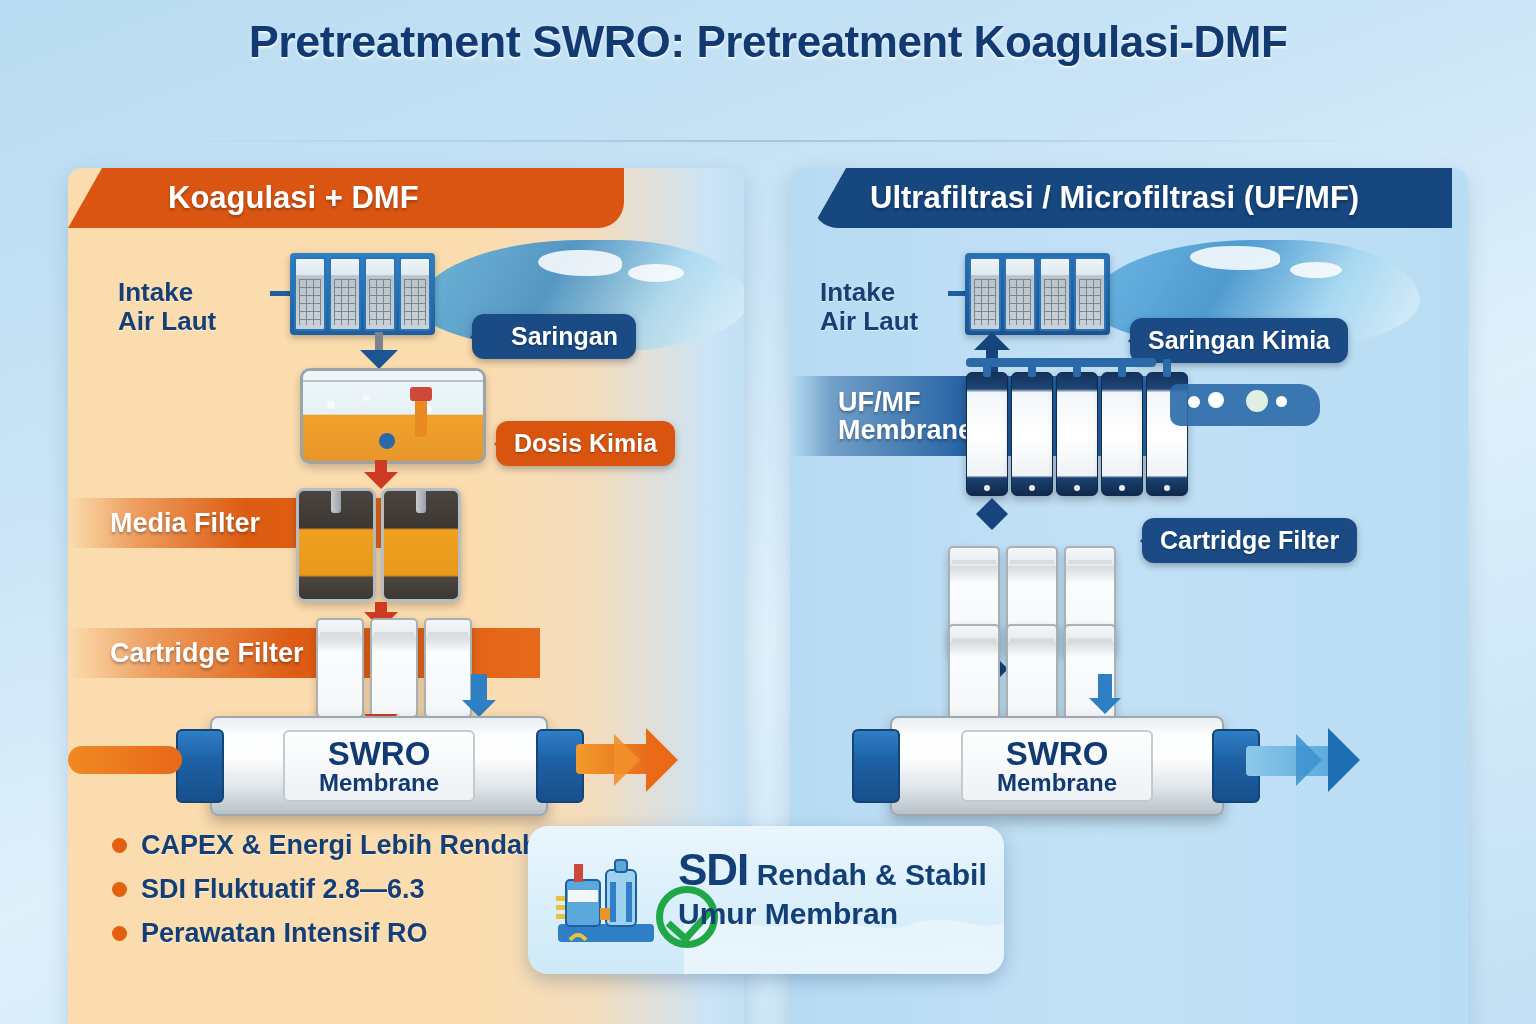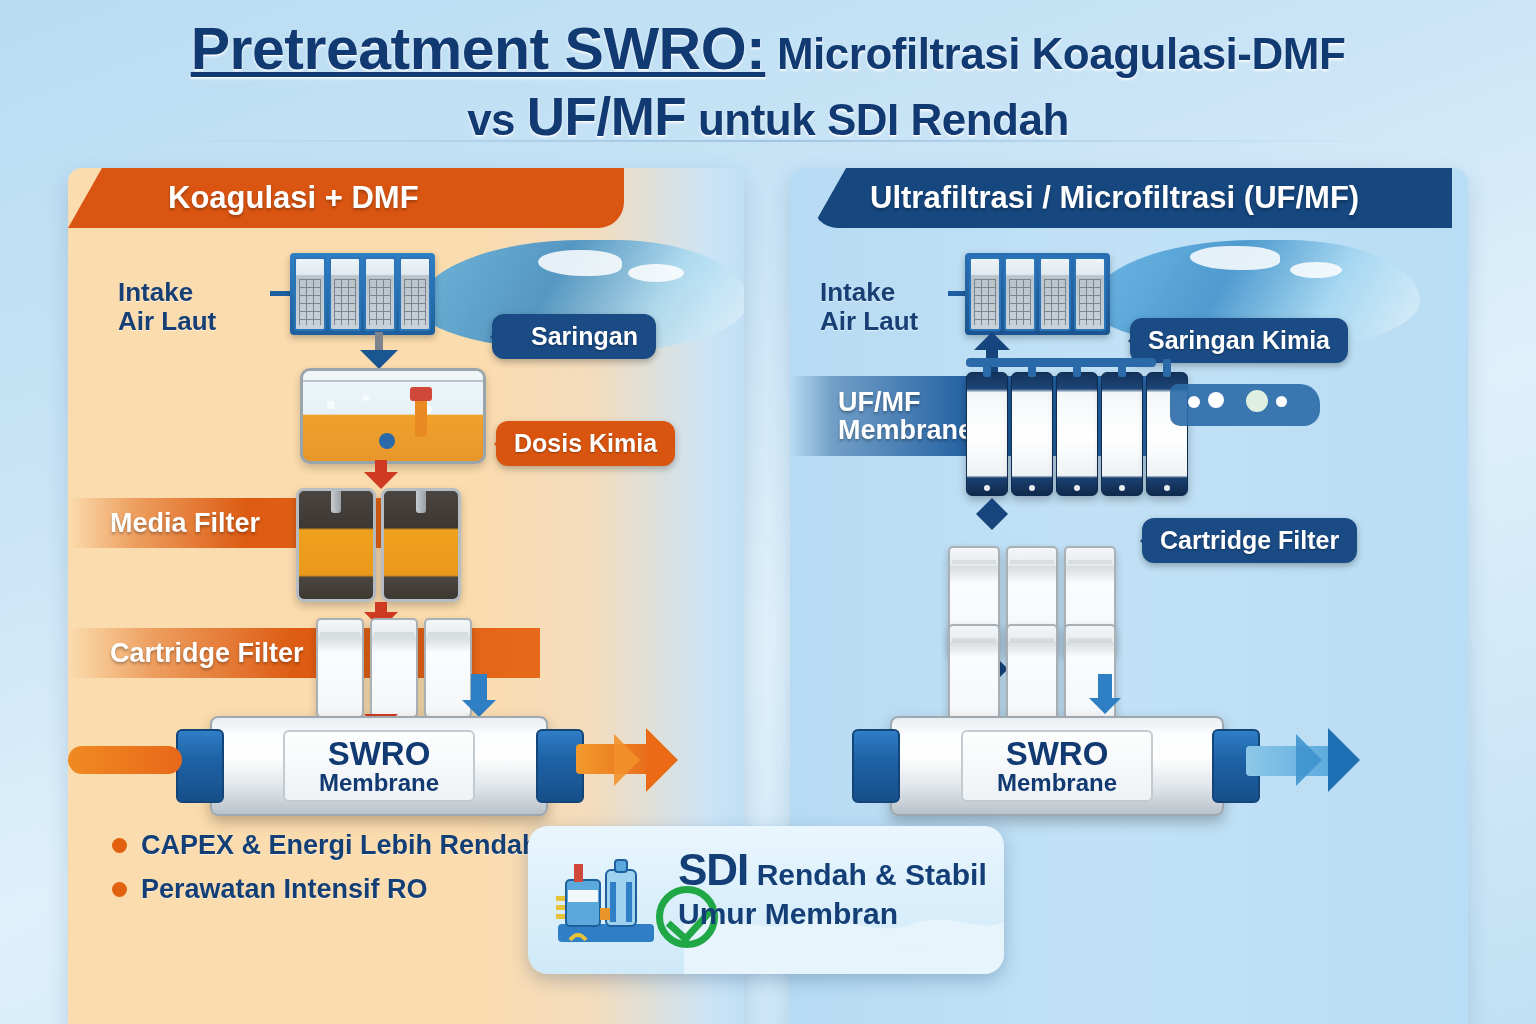--- a/index.html
+++ b/index.html
@@ -12,21 +12,21 @@
   .stage{position:absolute;inset:0;}
 
   
   .title-wrap{position:absolute;left:0;right:0;top:18px;text-align:center;}
   .title-line{
     font-weight:bold;color:#123a72;letter-spacing:-0.5px;
     text-shadow:0 2px 3px rgba(255,255,255,.75), 0 1px 0 rgba(255,255,255,.9);
     line-height:1.08;white-space:nowrap;
   }
   .t1{font-size:44px;}
-  .t1 .big{font-size:59px;text-decoration:underline;}
+  .t1 .big{font-size:45px;}
   .t2{font-size:44px;margin-top:6px;}
   .t2 .big{font-size:53px;}
   .title-rule{
     position:absolute;top:140px;left:150px;right:150px;height:2px;
     background:linear-gradient(to right,rgba(255,255,255,0),rgba(120,160,200,.45),rgba(255,255,255,0));
   }
 
   
   .panel{position:absolute;top:168px;height:868px;border-radius:14px;overflow:hidden;
          box-shadow:0 8px 22px rgba(40,80,120,.18);}
@@ -148,24 +148,21 @@
      border:7px solid #1fa845;border-top:none;border-left:none;transform:rotate(42deg);}
   .plant{position:absolute;left:24px;top:26px;width:110px;height:100px;}
 </style>
 </head>
 <body>
 
 <div class="stage">
 
   <div class="title-wrap">
     <div class="title-line t1">
-      <span class="big">Pretreatment SWRO:</span><span> Microfiltrasi Koagulasi-DMF</span>
-    </div>
-    <div class="title-line t2">
-      <span>vs </span><span class="big">UF/MF</span><span> untuk SDI Rendah</span>
+      <span class="big">Pretreatment SWRO:</span><span> Pretreatment Koagulasi-DMF</span>
     </div>
   </div>
   <div class="title-rule"></div>
 
   <div class="panel panel-left">
 
     <div class="sea" style="left:350px;top:72px;width:330px;height:112px;opacity:.95;"></div>
     <div class="foam" style="left:470px;top:82px;width:84px;height:26px;border-radius:50% 50% 40% 60%;"></div>
     <div class="foam" style="left:560px;top:96px;width:56px;height:18px;"></div>
 
@@ -181,21 +178,21 @@
     <div style="position:absolute;left:202px;top:123px;width:34px;height:5px;background:#1d5fa0;"></div>
     <div style="position:absolute;left:233px;top:116px;width:0;height:0;border:10px solid transparent;border-left-color:#1d5fa0;"></div>
 
     <div class="screens" style="left:222px;top:85px;">
       <div class="bay"></div>
       <div class="bay"></div>
       <div class="bay"></div>
       <div class="bay"></div>
     </div>
 
-    <div class="pill navy" style="left:424px;top:146px;padding-left:39px;">
+    <div class="pill navy" style="left:404px;top:146px;padding-left:39px;">
       <span>Saringan</span>
     </div>
 
     <div style="position:absolute;left:307px;top:164px;width:8px;height:22px;background:#7d838a;"></div>
     <div style="position:absolute;left:292px;top:182px;width:0;height:0;border:19px solid transparent;border-top-color:#1a5792;border-bottom:none;"></div>
 
 
     <div class="tank" style="left:232px;top:200px;width:180px;height:90px;">
       <div class="lid"></div>
       <div class="dot" style="left:24px;top:30px;width:8px;height:8px;"></div>
@@ -255,20 +252,24 @@
     <div style="position:absolute;left:0px;top:578px;width:114px;height:28px;border-radius:14px;
         background:linear-gradient(to right,#f08a22,#e8681a);"></div>
     <div style="position:absolute;left:508px;top:576px;width:80px;height:30px;background:linear-gradient(to right,#f29a2c,#e8681a);border-radius:4px;"></div>
     <div style="position:absolute;left:578px;top:560px;width:0;height:0;border:32px solid transparent;border-left-color:#ea6a17;border-right:none;"></div>
     <div style="position:absolute;left:546px;top:566px;width:0;height:0;border:26px solid transparent;border-left-color:#f2902a;border-right:none;opacity:.9;"></div>
 
     <div class="bullets" style="left:44px;top:662px;">
       <div class="bul">
         <span class="dot-b" style="background:#e2610f;"></span>
         <span class="bul-txt">CAPEX &amp; Energi Lebih Rendah</span>
+      </div>
+      <div class="bul">
+        <span class="dot-b" style="background:#e2610f;"></span>
+        <span class="bul-txt">SDI Fluktuatif 2.8—6.3</span>
       </div>
       <div class="bul">
         <span class="dot-b" style="background:#e2610f;"></span>
         <span class="bul-txt">Perawatan Intensif RO</span>
       </div>
     </div>
   </div>
 
   <div class="panel panel-right">
 

